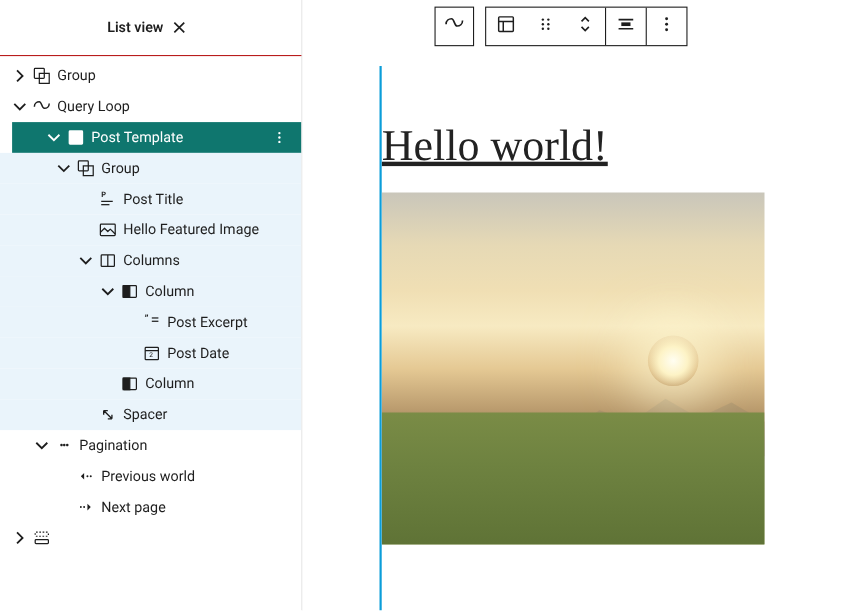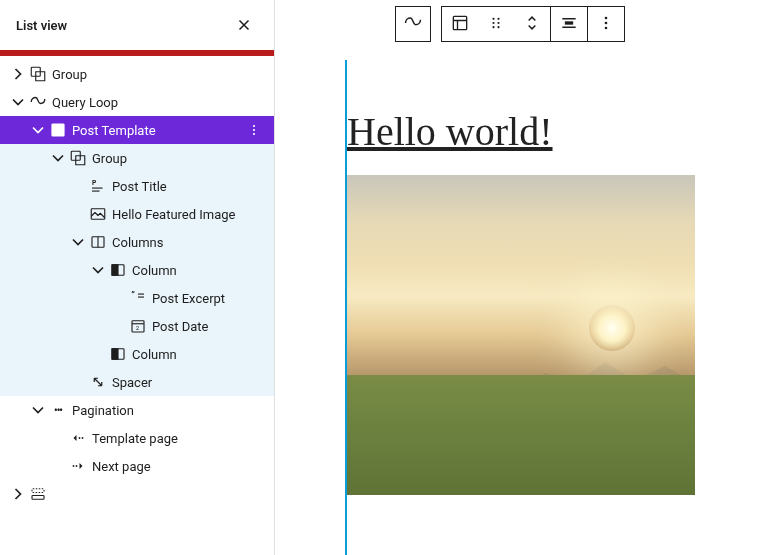--- a/index.html
+++ b/index.html
@@ -15,37 +15,38 @@
   }
   .sidebar {
     width: 275px;
     border-right: 1px solid #e0e0e0;
     display: flex;
     flex-direction: column;
   }
   .sidebar-header {
     display: flex;
     align-items: center;
-    justify-content: space-between;
+    justify-content: center;
     padding: 12px 16px;
-    border-bottom: 6px solid #b91c1c;
+    border-bottom: 1px solid #b91c1c;
   }
   .sidebar-header h2 { font-size: 13px; font-weight: 600; }
   .close-btn { background:none; border:none; cursor:pointer; padding:4px; color:#1e1e1e;}
   .tree { flex:1; overflow-y:auto; padding-top:4px;}
   .tree-item {
     display:flex;
     align-items:center;
     height:28px;
     padding-right:8px;
     cursor:pointer;
   }
   .tree-item.selected {
-    background:#6d28d9;
+    background:#0f766e;
     color:#fff;
+    margin-left:11px;
   }
   .tree-item.selected .icon svg { stroke:#fff; fill:#fff;}
   .tree-item.shaded { background:#eaf4fb; }
   .chevwrap { width:20px; display:flex; justify-content:center; align-items:center; flex-shrink:0;}
   .icon { width:20px; display:flex; justify-content:center; align-items:center; flex-shrink:0;}
   .icon svg { width:18px; height:18px; }
   .tree-label { margin-left:4px; white-space:nowrap; flex:1; }
   .item-more { width:24px; display:flex; justify-content:center; align-items:center;}
   .item-more svg { width:16px; height:16px;}
   .indent { flex-shrink:0; }
@@ -356,21 +357,21 @@
 
     <div class="tree-item">
       <span class="indent" style="width:68px"></span>
       <span class="icon">
         <svg viewBox="0 0 24 24" fill="currentColor">
             <path d="M10 8l-4 4 4 4z"></path>
             <circle cx="14" cy="12" r="1.2"></circle>
             <circle cx="18" cy="12" r="1.2"></circle>
           </svg>
       </span>
-      <span class="tree-label">Template page</span>
+      <span class="tree-label">Previous world</span>
     </div>
 
 
     <div class="tree-item">
       <span class="indent" style="width:68px"></span>
       <span class="icon">
         <svg viewBox="0 0 24 24" fill="currentColor">
             <circle cx="6" cy="12" r="1.2"></circle>
             <circle cx="10" cy="12" r="1.2"></circle>
             <path d="M14 8l4 4-4 4z"></path>

